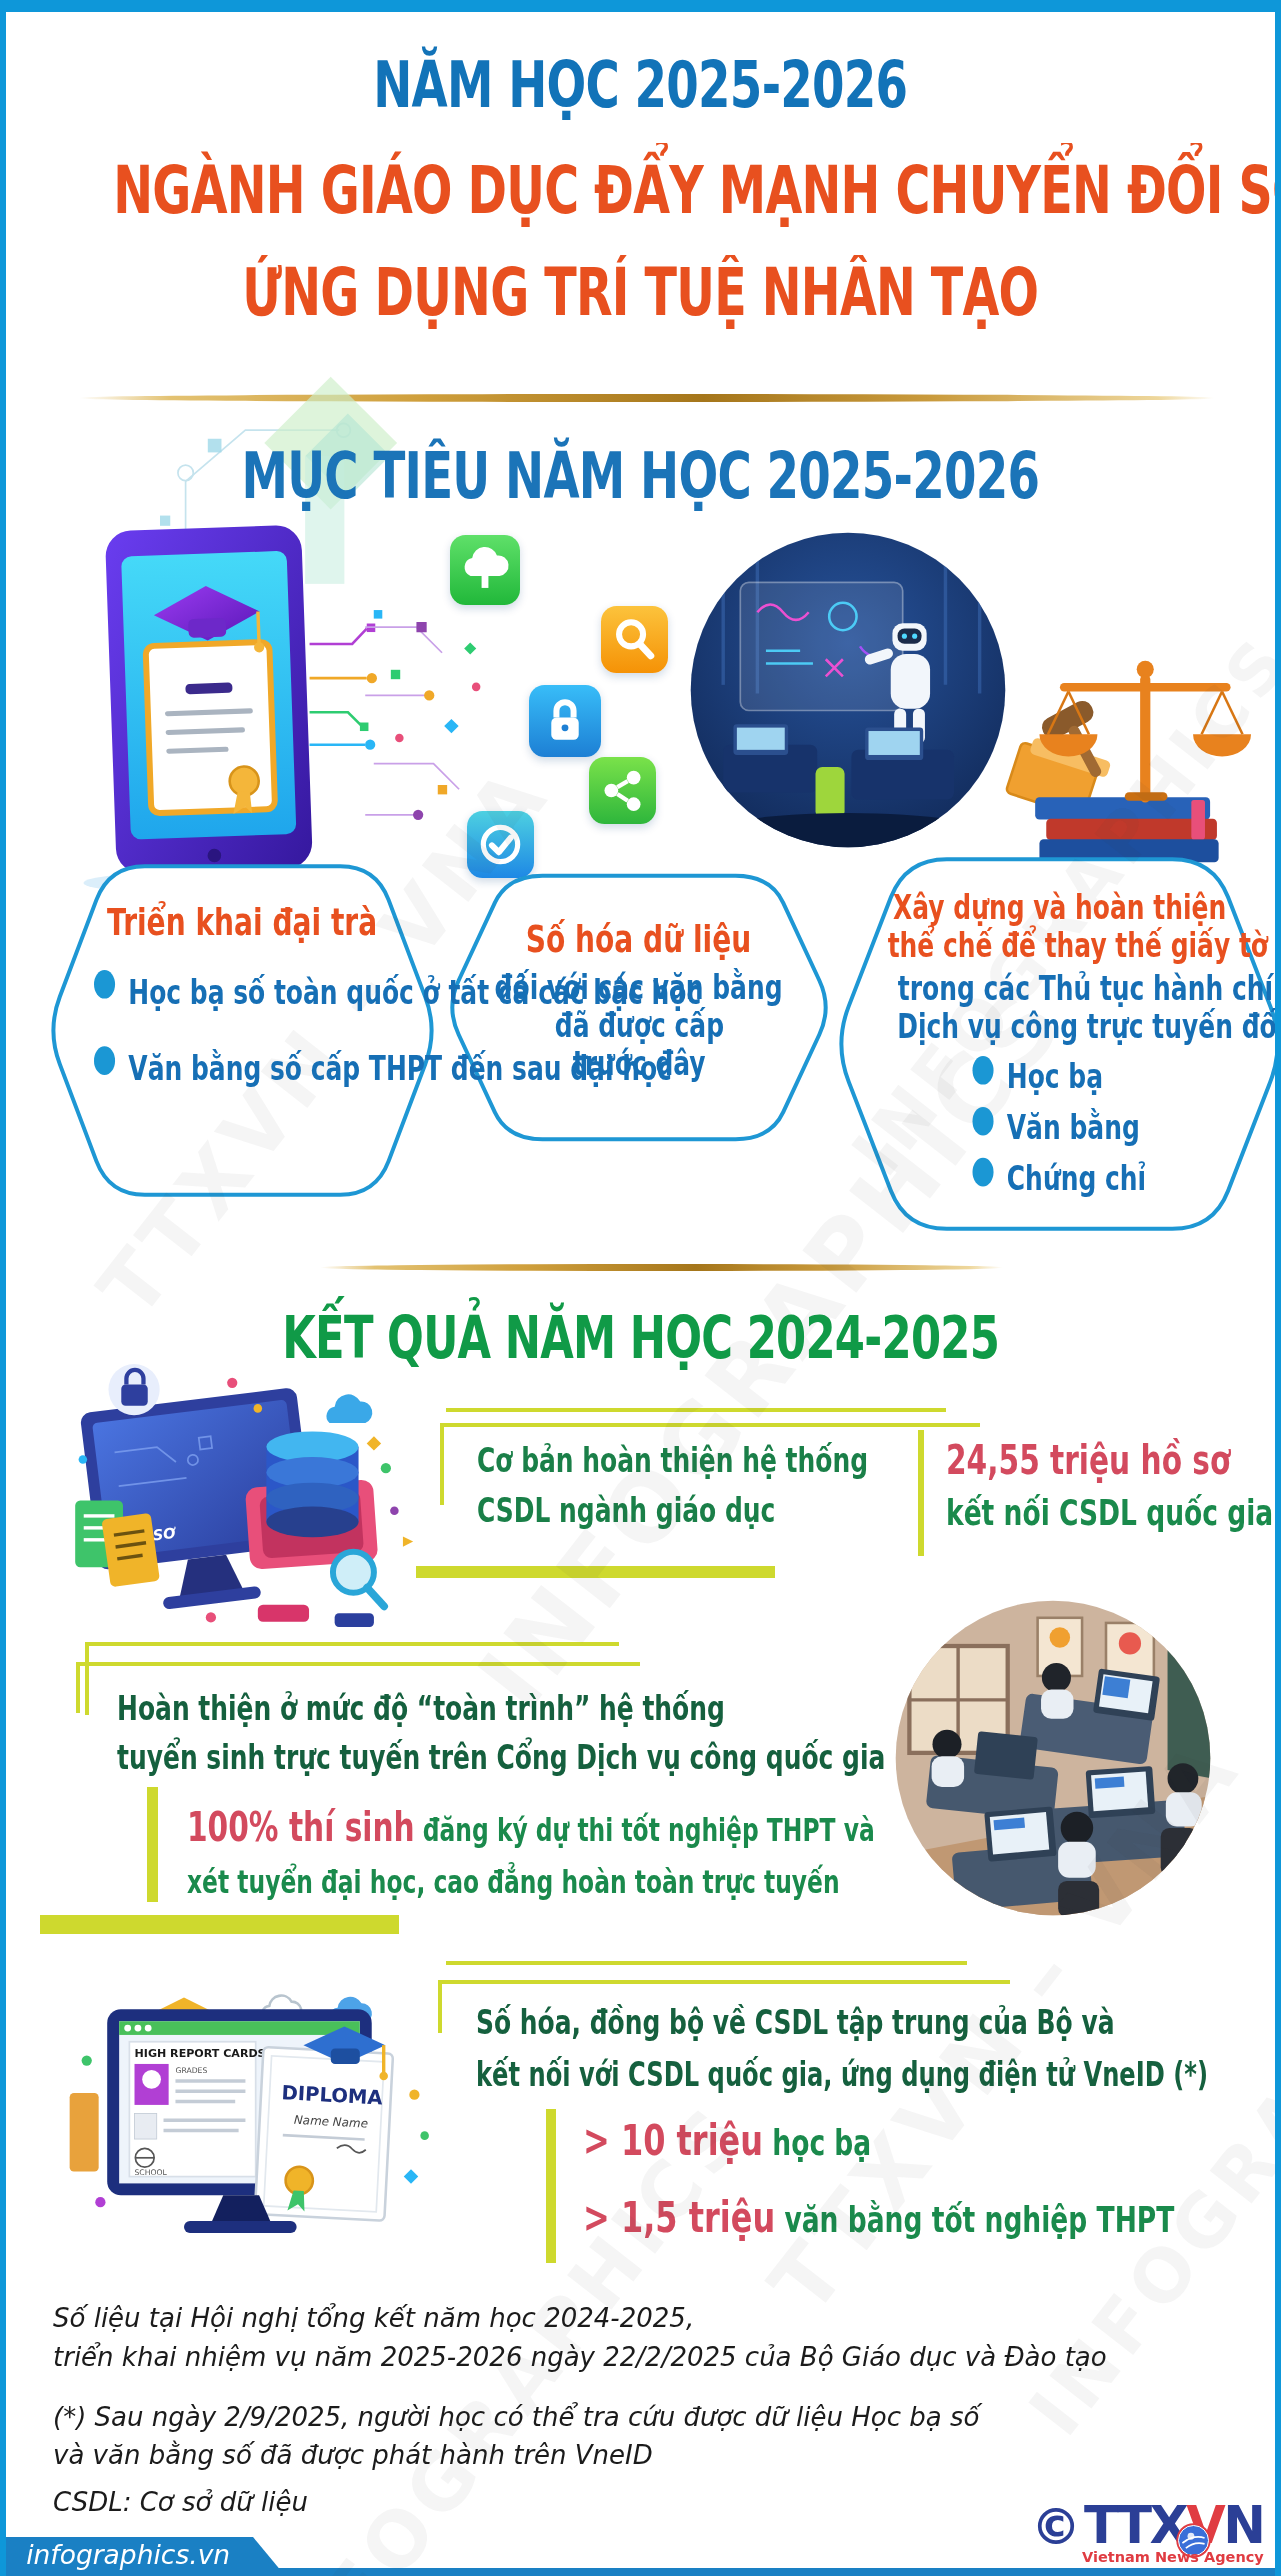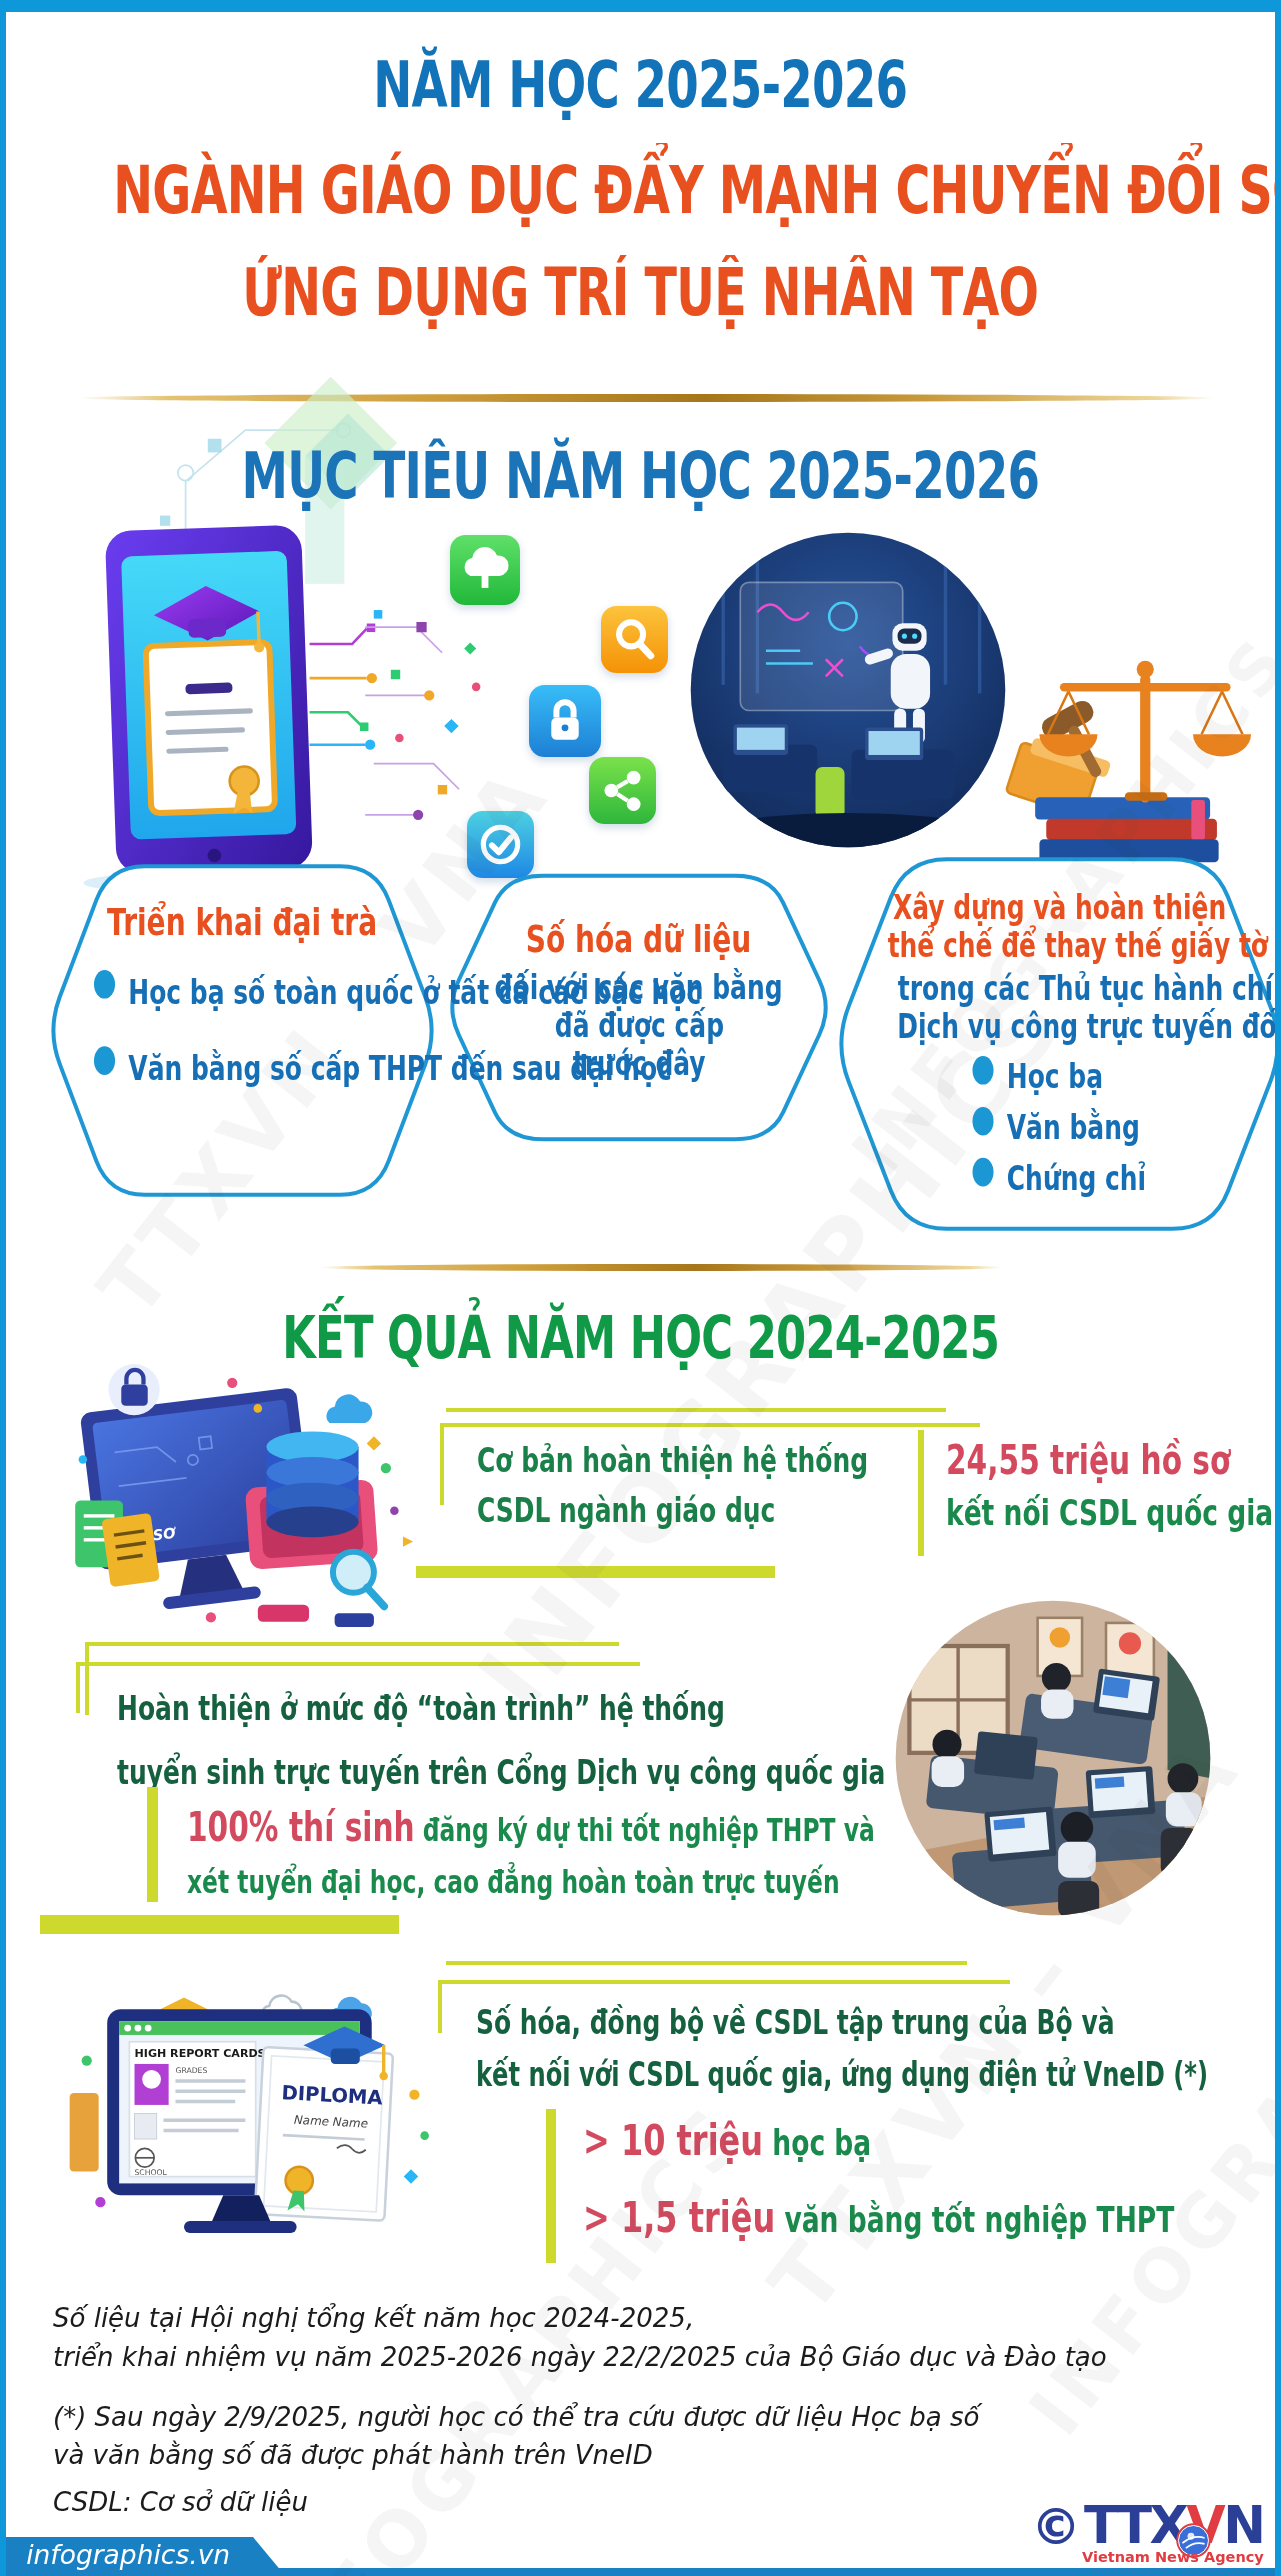--- a/index.html
+++ b/index.html
@@ -395,21 +395,21 @@
   </div>
   <div class="abs lime" style="left:410px;top:1554px;width:359px;height:12px;"></div>
 
   <div class="abs lime" style="left:79px;top:1630px;width:534px;height:4.3px;"></div>
   <div class="abs lime" style="left:79px;top:1630px;width:4.3px;height:73px;"></div>
   <div class="abs lime" style="left:70px;top:1650px;width:564px;height:4.3px;"></div>
   <div class="abs lime" style="left:70px;top:1650px;width:4.3px;height:51px;"></div>
 
   <div class="abs" style="left:111px;top:1676px;">
     <div><span class="fitL g-dark" style="font-size:32px;">Hoàn thiện ở mức độ “toàn trình” hệ thống</span></div>
-    <div style="margin-top:26px;"><span class="fitL g-dark" style="font-size:32px;">tuyển sinh trực tuyến trên Cổng Dịch vụ công quốc gia</span></div>
+    <div style="margin-top:11px;"><span class="fitL g-dark" style="font-size:32px;">tuyển sinh trực tuyến trên Cổng Dịch vụ công quốc gia</span></div>
   </div>
   <div class="abs lime" style="left:141px;top:1775px;width:11px;height:115px;"></div>
   <div class="abs" style="left:181px;top:1792px;">
     <div class="nowrap"><span class="fitL" style="font-size:30px;"><span class="red" style="font-size:38px;">100% thí sinh</span><span class="g-mid"> đăng ký dự thi tốt nghiệp THPT và</span></span></div>
     <div style="margin-top:15.4px;"><span class="fitL g-mid" style="font-size:30px;">xét tuyển đại học, cao đẳng hoàn toàn trực tuyến</span></div>
   </div>
   <div class="abs lime" style="left:34px;top:1903px;width:359px;height:19px;"></div>
 
   <svg class="abs" style="left:888px;top:1587px;" width="318" height="318" viewBox="0 0 372 372">
     <defs>

